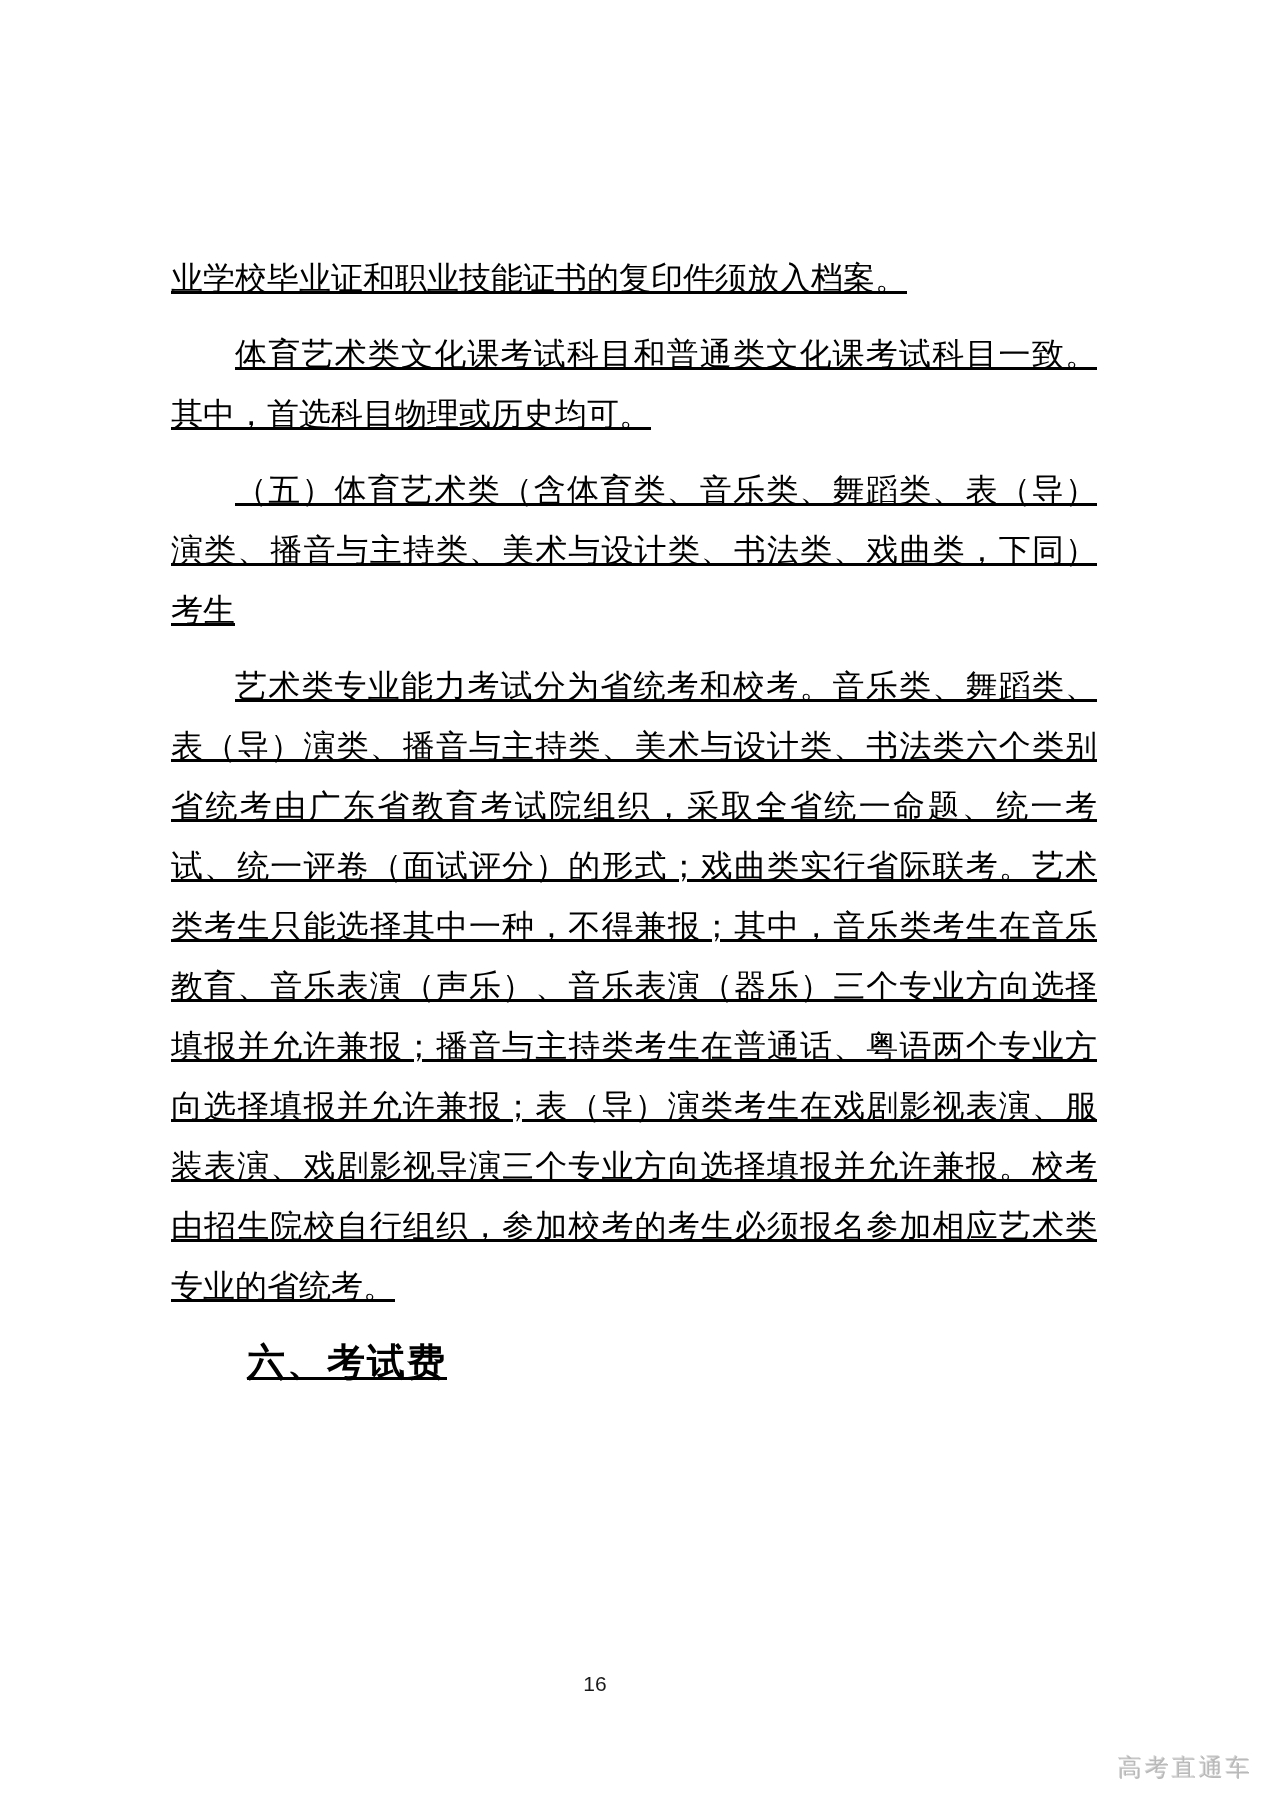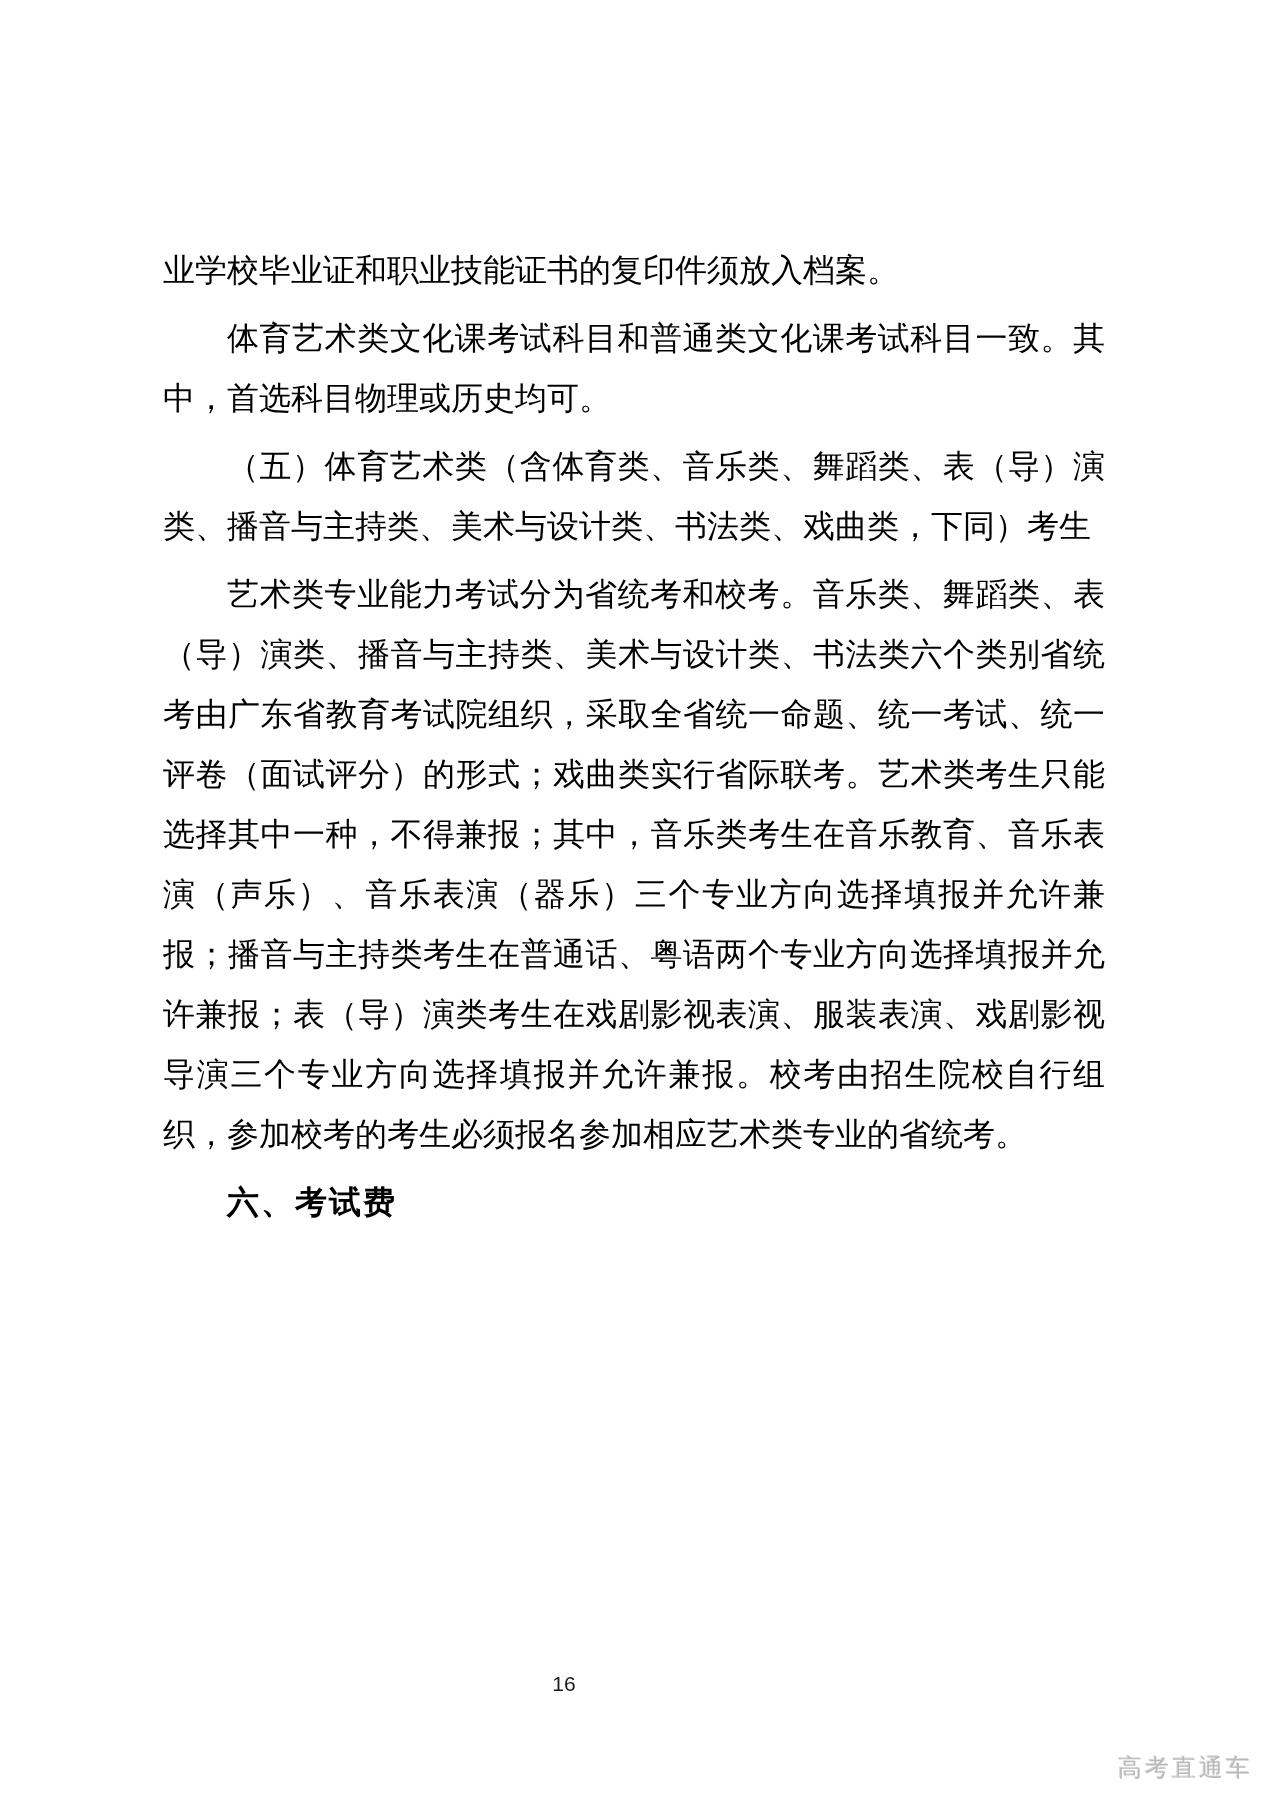--- a/index.html
+++ b/index.html
@@ -26,44 +26,46 @@
     top: 232px;
     width: 958px;
     font-family: "Liberation Serif", "DejaVu Serif", serif;
     font-size: 32px;
     line-height: 60px;
     color: #000000;
     text-align: justify;
     text-justify: inter-character;
   }
   .doc-body p {
-    margin: 8px;
+    margin: 16px;
     padding: 0;
     text-indent: 2em;
     text-align-last: left;
+    text-decoration: underline;
   }
   .doc-body p.no-indent {
     text-indent: 0;
   }
   .doc-body p.heading {
     font-family: "Liberation Sans", "DejaVu Sans", sans-serif;
     font-weight: bold;
-    font-size: 32px;
+    font-size: 38px;
     text-align: right;
     letter-spacing: 2px;
   }
   .page-number {
     position: absolute;
     top: 1672px;
     left: 0;
     width: 1128px;
     text-align: center;
     font-family: "Liberation Sans", "DejaVu Sans", sans-serif;
     font-size: 21px;
     color: #1a1a1a;
+    padding-left: 31px;
   }
   .watermark {
     position: absolute;
     top: 1752px;
     right: 27px;
     font-family: "Liberation Sans", "DejaVu Sans", sans-serif;
     font-size: 24px;
     letter-spacing: 3px;
     color: #b9b9b9;
     text-shadow: 1px 1px 1px #ffffff, -1px -1px 0 #d8d8d8;

